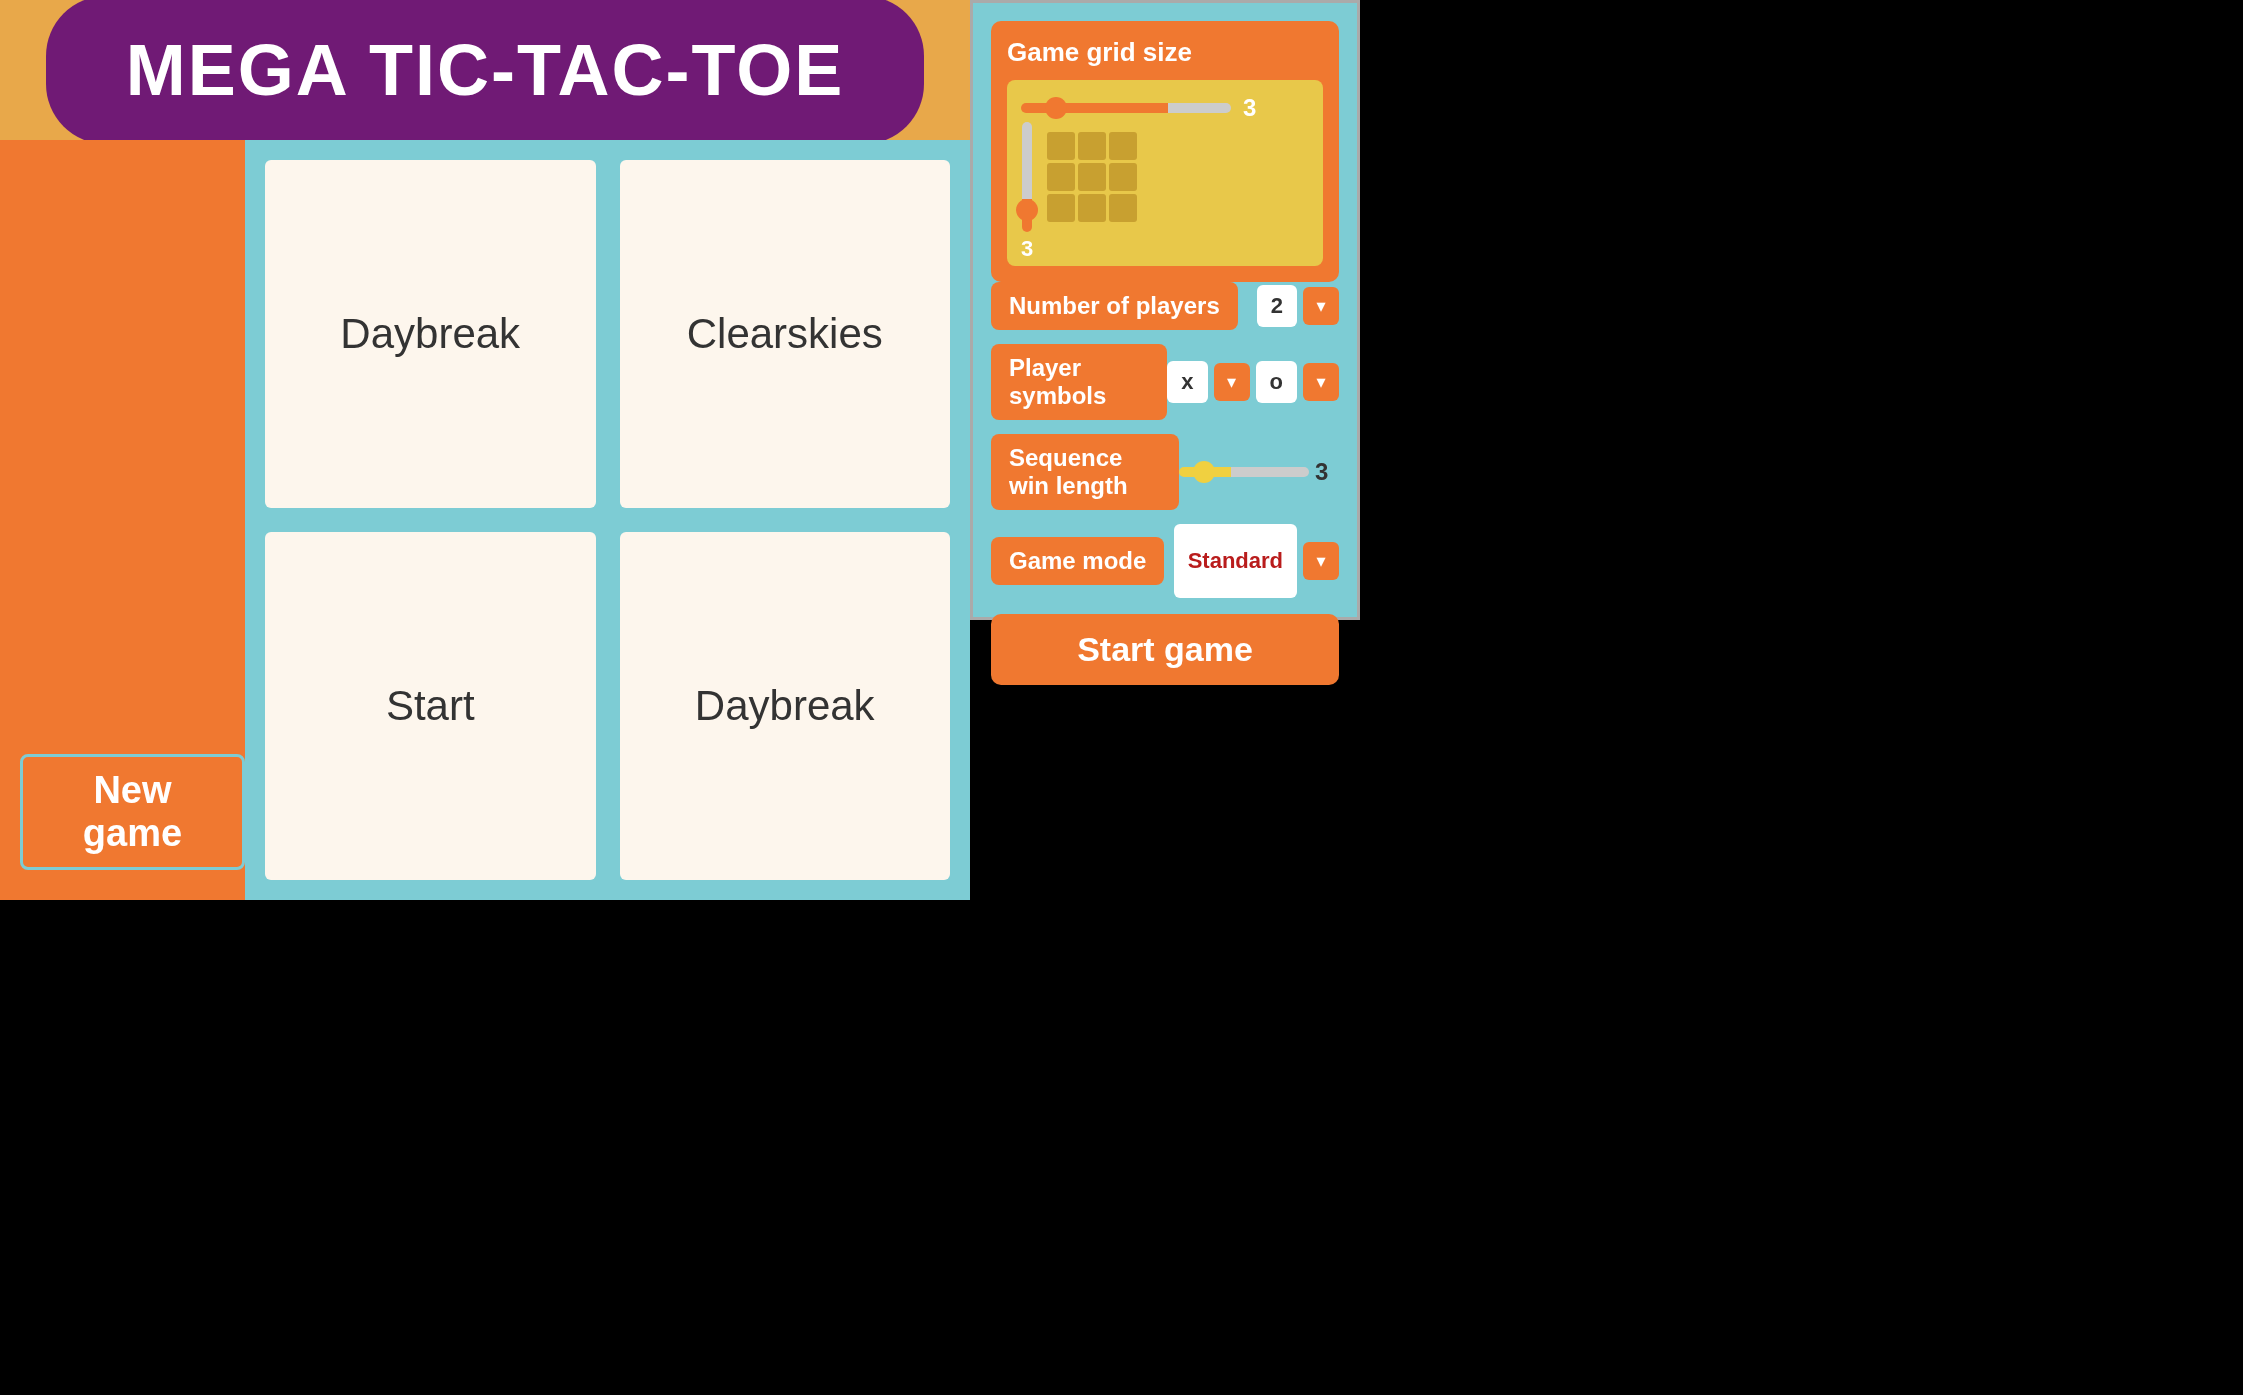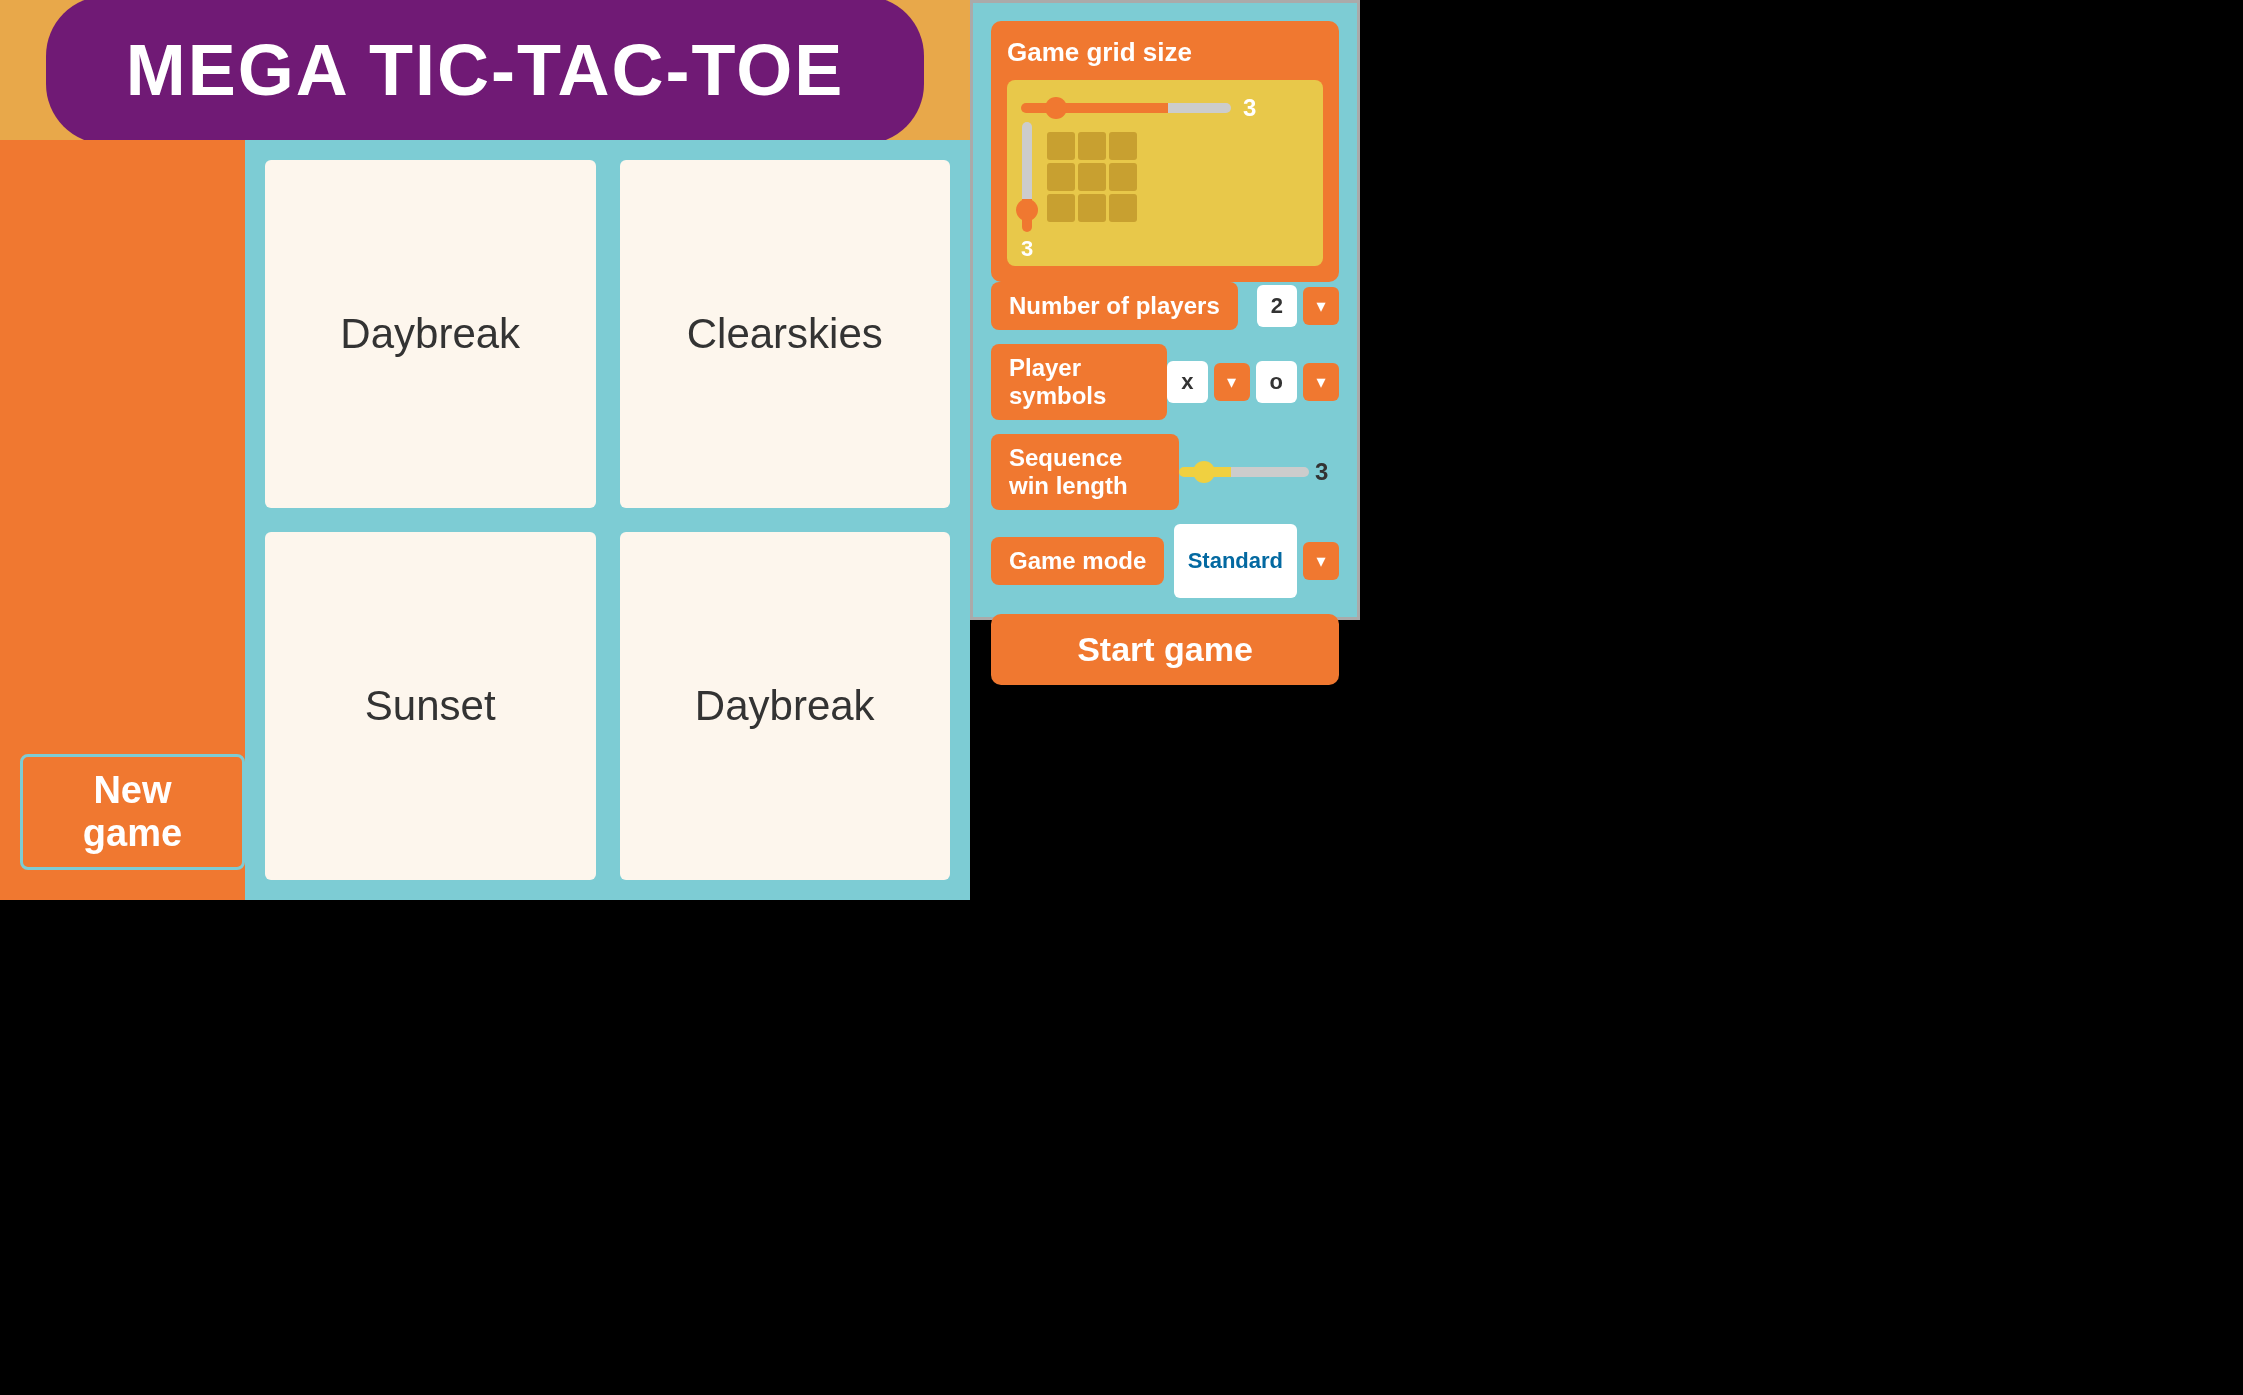--- a/index.html
+++ b/index.html
@@ -292,21 +292,21 @@
     }
 
     
     .mode-select {
       background: #fff;
       border: none;
       border-radius: 6px;
       font-size: 22px;
       font-weight: bold;
       padding: 24px 14px;
-      color: #0369a1;
+      color: #b91c1c;
       cursor: pointer;
     }
 
     
     .start-game-btn {
       background: #f07830;
       border: none;
       border-radius: 10px;
       color: #fff;
       font-size: 34px;
@@ -335,21 +335,21 @@
   </div>
 
   <div class="game-area">
     <div class="game-cell">
       <span class="game-cell-label">Daybreak</span>
     </div>
     <div class="game-cell">
       <span class="game-cell-label">Clearskies</span>
     </div>
     <div class="game-cell">
-      <span class="game-cell-label">Sunset</span>
+      <span class="game-cell-label">Start</span>
     </div>
     <div class="game-cell">
       <span class="game-cell-label">Daybreak</span>
     </div>
   </div>
 
 </div>
 
 <div class="settings-panel">
 

